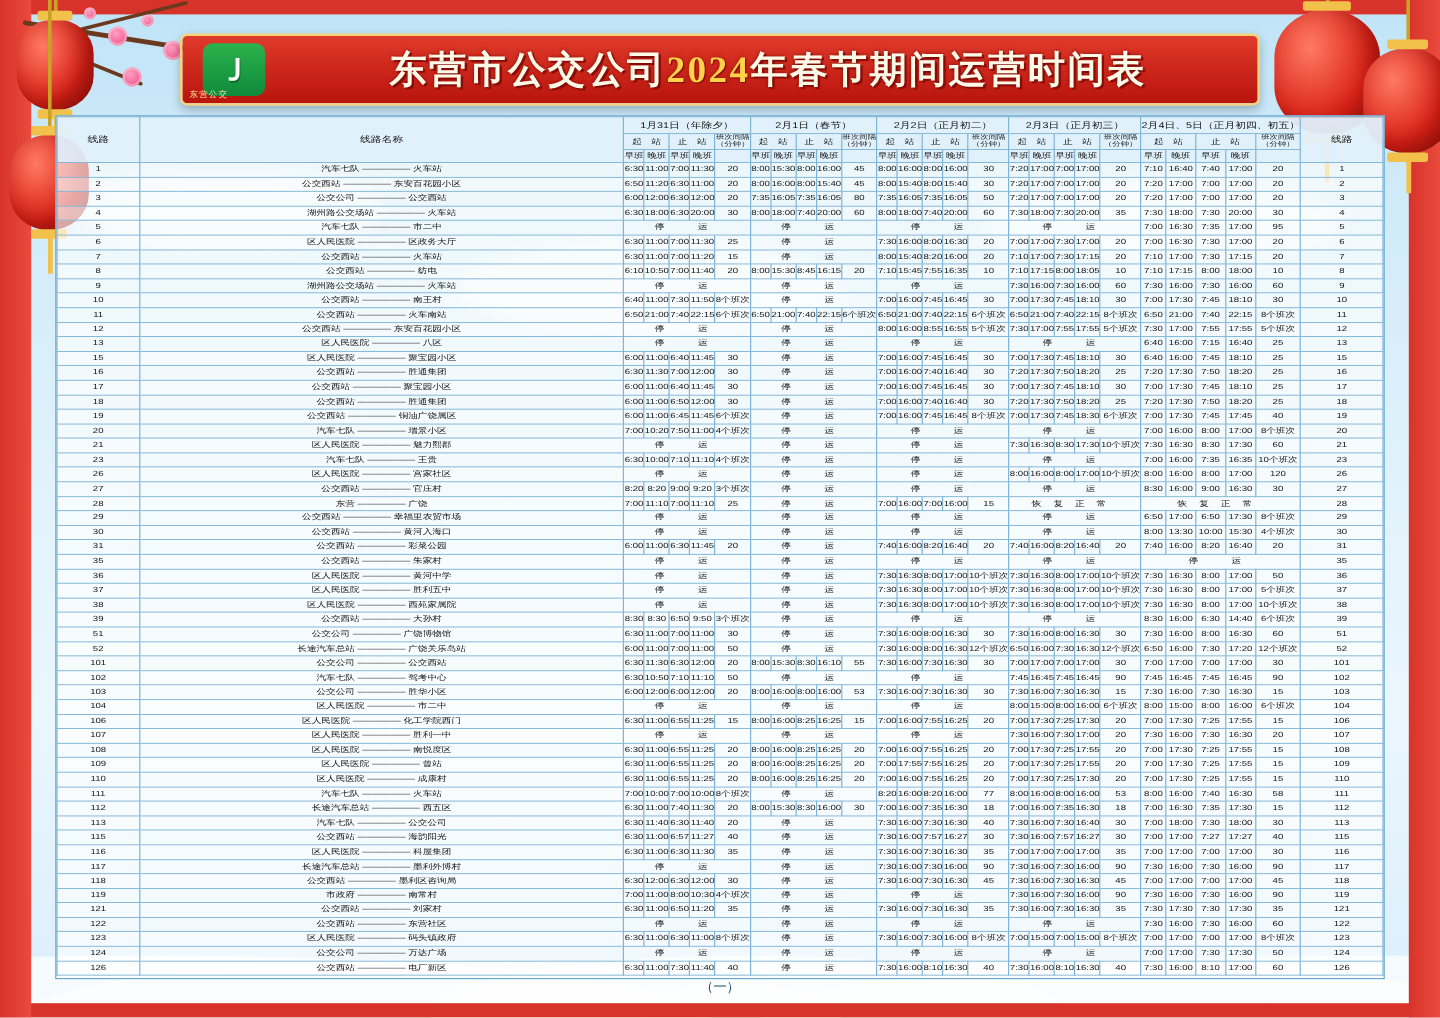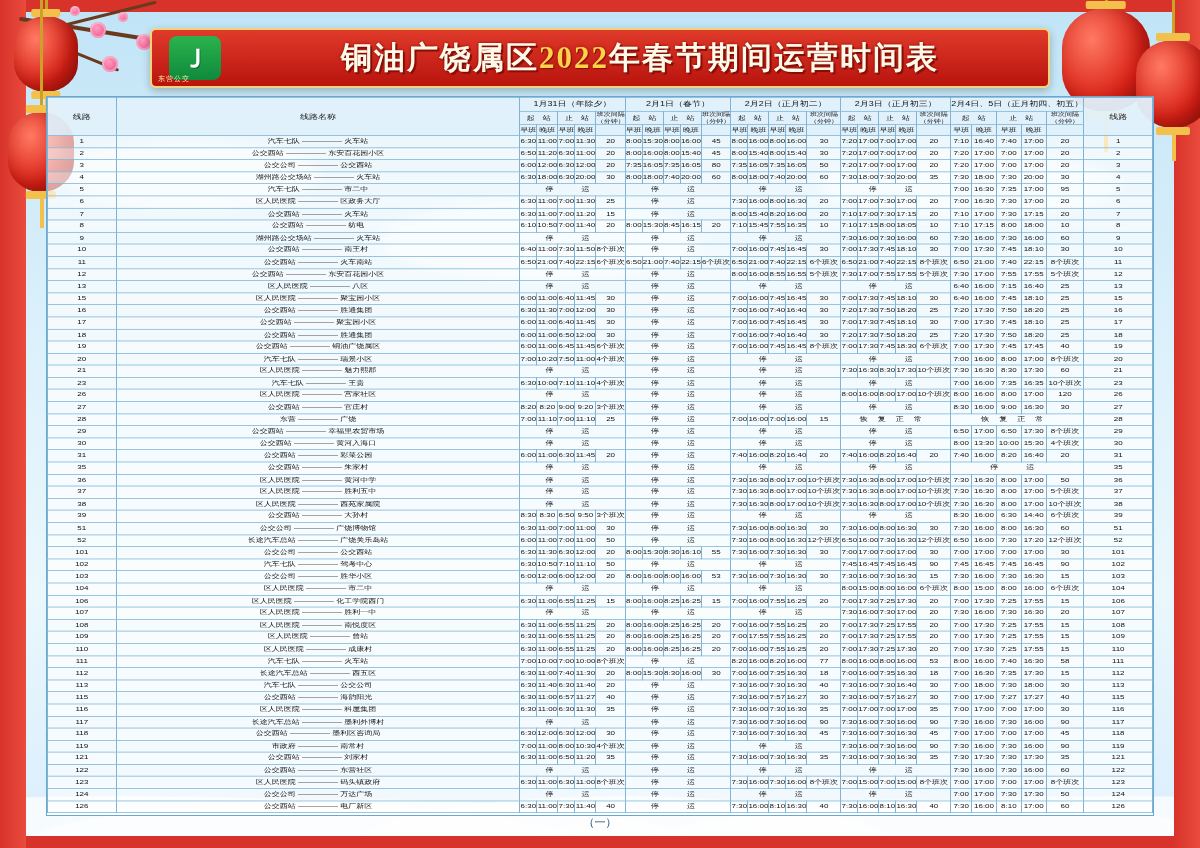--- a/index.html
+++ b/index.html
@@ -120,21 +120,21 @@
   <div class="cord" style="left:1172px;height:40px;"></div>
   <div class="lantern" style="left:1136px;top:40px;width:74px;height:88px;"></div>
   <div class="tassel" style="left:1172px;top:133px;height:28px;"></div>
 </div>
 
 <div class="title-bar">
   <div class="logo">
     <div class="logo-badge">Ｊ</div>
   </div>
   <div class="title-text">
-    <span>铜油广饶属区</span><span class="year-stamp">2022</span><span>年春节期间运营时间表</span>
+    <span>东营市公交公司</span><span class="year-stamp">2024</span><span>年春节期间运营时间表</span>
   </div>
 </div>
 <div class="logo-sub">东营公交</div>
 
 <div class="table-wrap">
   <table style="transform-origin: left top; transform: scale(1, 0.775731);">
     <thead>
       <tr class="grp">
         <th rowspan="3">线路</th>
         <th rowspan="3">线路名称</th>

